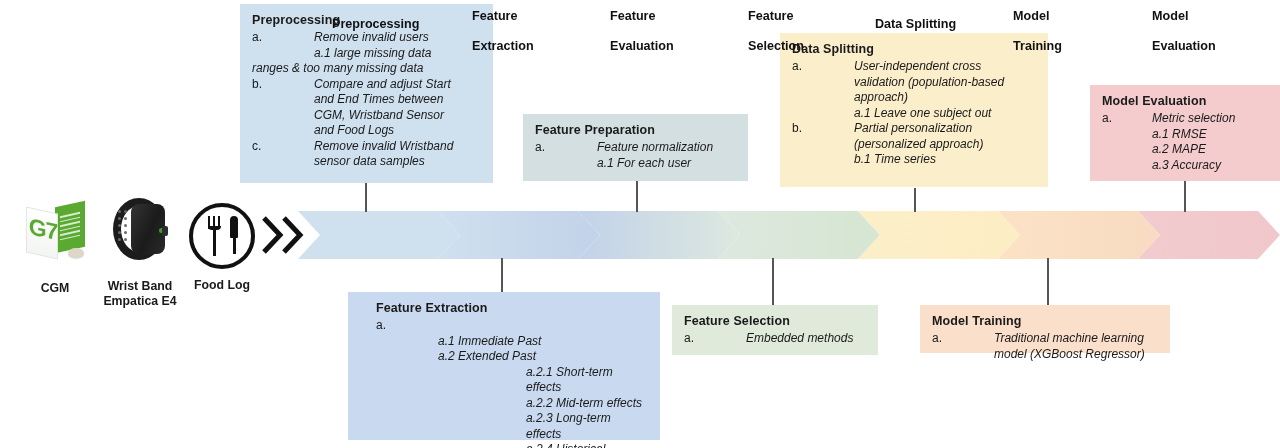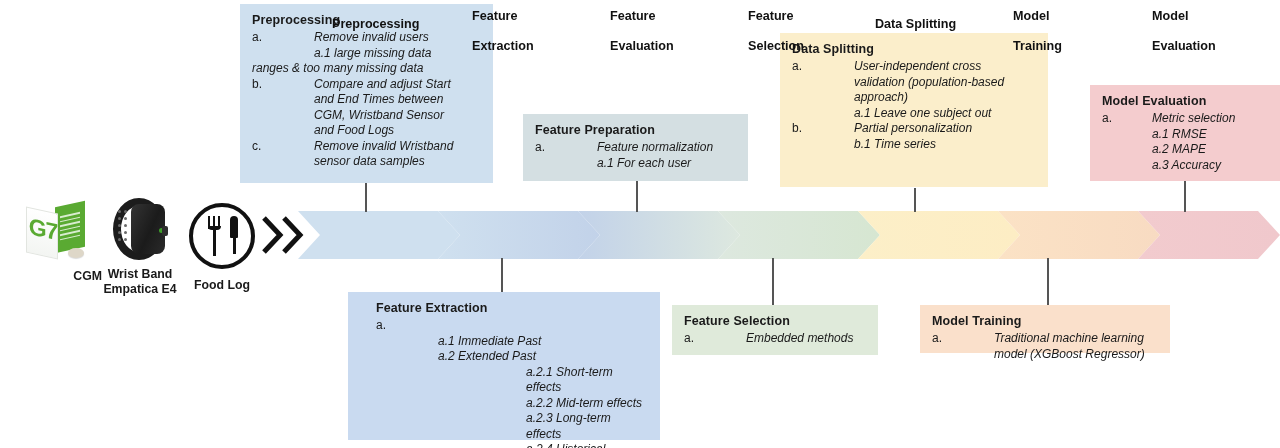--- a/index.html
+++ b/index.html
@@ -101,21 +101,21 @@
           <i></i>
           <i></i>
           <i></i>
           <i></i>
           <i></i>
         </div>
       <div class="cgm-face-l"></div>
       <div class="cgm-g7">G7</div>
       <div class="cgm-sensor"></div>
     </div>
-    <div style="margin-top:9px;text-align:right;">CGM</div>
+    <div style="margin-top:21px;">CGM</div>
   </div>
 
   <div class="src" style="left:92px;top:198px;width:96px;">
     <div class="srcimg band">
       <div class="band-strap"></div>
       <div class="band-holes">
         <i style="left:0;top:0"></i>
           <i style="left:6px;top:0"></i>
         <i style="left:0;top:7px"></i>
           <i style="left:6px;top:7px"></i>
@@ -124,21 +124,21 @@
         <i style="left:0;top:21px"></i>
           <i style="left:6px;top:21px"></i>
         <i style="left:0;top:28px"></i>
           <i style="left:6px;top:28px"></i>
       </div>
       <div class="band-face">
         <div class="band-led"></div>
         <div class="band-btn"></div>
       </div>
     </div>
-    <div style="margin-top:7px;">Wrist Band</div>
+    <div style="margin-top:19px;">Wrist Band</div>
     <div>Empatica E4</div>
   </div>
 
   <div class="src" style="left:184px;top:203px;width:76px;">
     <div class="srcimg food">
       <div class="fork">
         <i style="left:0"></i>
           <i style="left:5px"></i>
           <i style="left:10px"></i>
         <div class="base"></div>
@@ -327,20 +327,21 @@
       <div class="row ind1">
           <span class="lbl"></span>
           <span class="txt">a.1 Leave one subject out</span>
         </div>
       <div class="row ind1">
           <span class="lbl">b.</span>
           <span class="txt">Partial personalization</span>
         </div>
       <div class="row ind1">
           <span class="lbl"></span>
+          <span class="txt">(personalized approach)</span>
         </div>
       <div class="row ind1">
           <span class="lbl"></span>
           <span class="txt">b.1 Time series</span>
         </div>
     </div>
   </div>
 
   <div class="dbox" style="left:1090px;top:85px;width:190px;height:96px;background:#f4ccce;">
     <div class="title">Model Evaluation</div>

